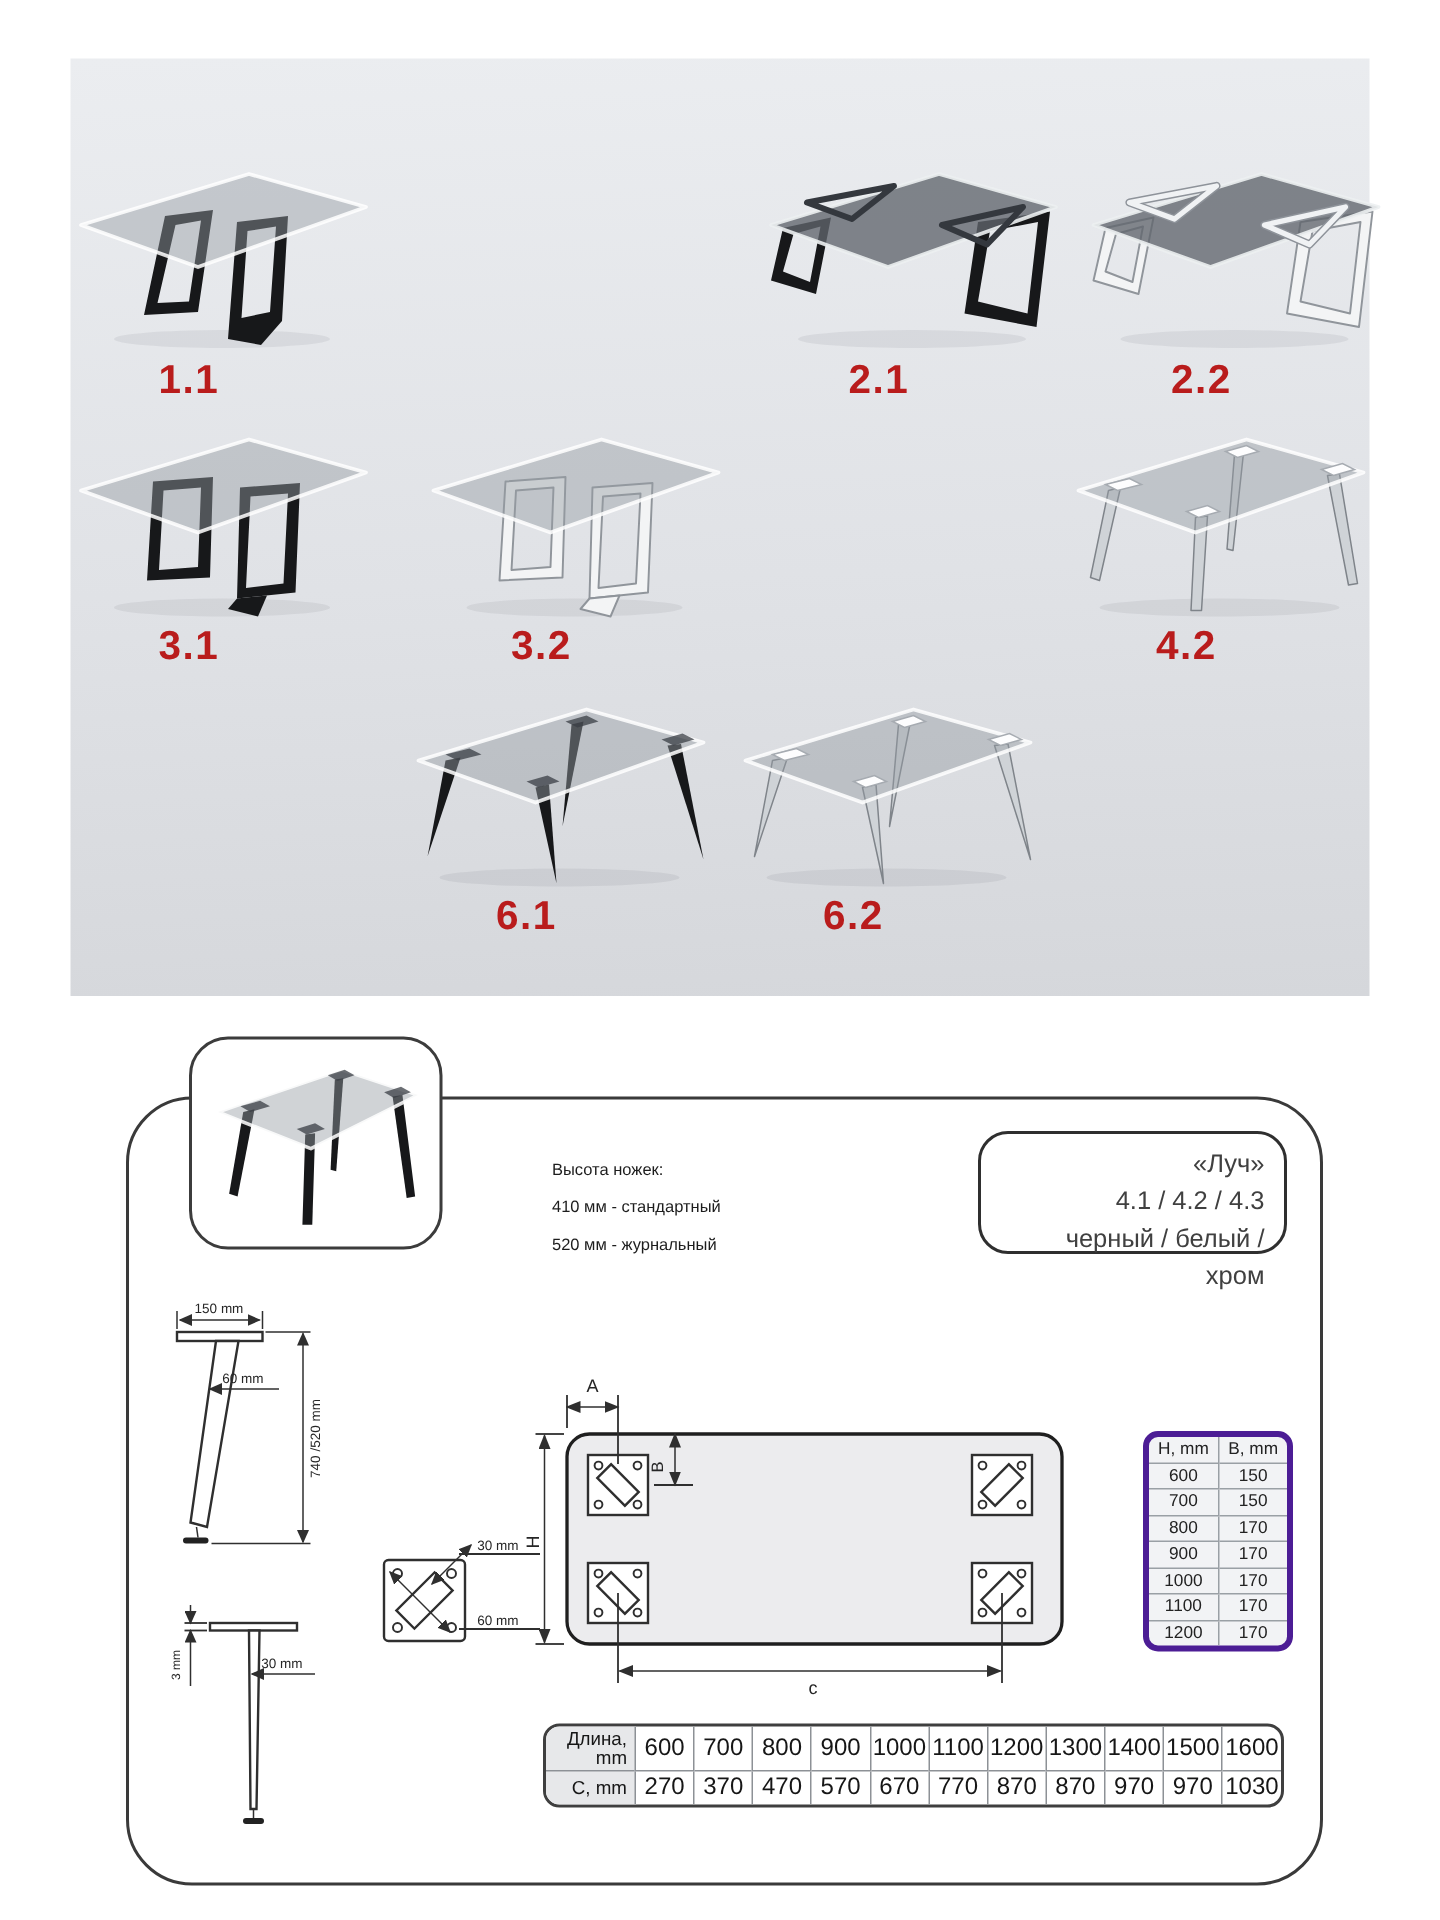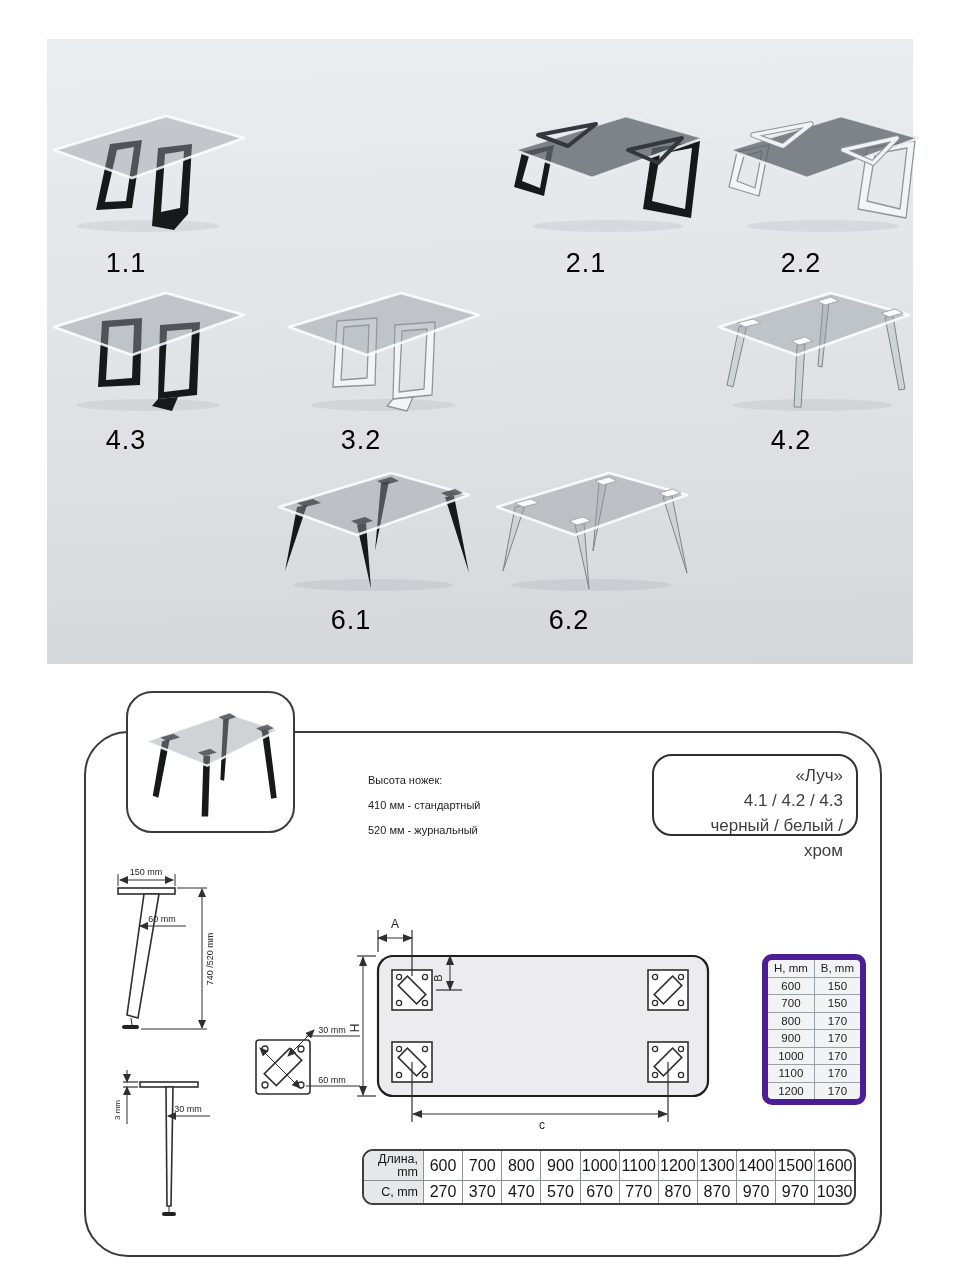--- a/index.html
+++ b/index.html
@@ -3,22 +3,22 @@
 <meta charset="utf-8">
 <style>
   html,body{margin:0;padding:0;background:#fff;}
   .page{position:relative;width:960px;height:1280px;background:#fff;overflow:hidden;
         font-family:"Liberation Sans","DejaVu Sans",sans-serif;color:#1d1d1d;}
   
   .showcase{position:absolute;left:47px;top:39px;width:866px;height:625px;
             background:linear-gradient(178deg,#ebedf0 0%,#e0e2e6 55%,#d5d7db 100%);}
   .product{position:absolute;width:200px;margin:0;display:flex;flex-direction:column;align-items:center;}
   .product svg{width:200px;height:128px;display:block;}
-  .product figcaption{font-size:27px;font-weight:normal;color:#000000;letter-spacing:1px;
-                      margin-top:12px;transform:translateX(-22px);}
+  .product figcaption{font-size:27px;font-weight:bold;color:#b91c1c;letter-spacing:1px;
+                      margin-top:2px;transform:translateX(-22px);}
   .glass{fill:rgba(151,157,165,.45);stroke:rgba(255,255,255,.85);stroke-width:2.5;stroke-linejoin:round;}
   .glassd{fill:rgba(96,101,109,.78);stroke:rgba(236,239,241,.9);stroke-width:2.5;stroke-linejoin:round;}
   .lb{fill:#17181a;}
   .lw{fill:#f3f4f5;stroke:#90959b;stroke-width:1.3;stroke-linejoin:round;}
   .lc{fill:#cfd3d7;stroke:#7f848a;stroke-width:1;stroke-linejoin:round;}
   .pd{fill:rgba(58,62,68,.75);}
   .pw{fill:#fdfdfe;stroke:#a6abb1;stroke-width:1;}
   .shadow{fill:rgba(40,44,50,.07);}
   .trid{fill:none;stroke:#34383e;stroke-width:4;stroke-linejoin:round;}
   .triwu{fill:none;stroke:#8e939a;stroke-width:5.5;stroke-linejoin:round;}
@@ -35,21 +35,21 @@
   svg.tech{position:absolute;overflow:visible;}
   svg.tech line, svg.tech path.dim{stroke:#2f2f2f;stroke-width:1;fill:none;}
   svg.tech .wh{fill:#fff;stroke:#2f2f2f;stroke-width:1.6;}
   svg.tech .thin{stroke-width:1.2;}
   svg.tech text{font-family:"Liberation Sans","DejaVu Sans",sans-serif;fill:#262626;}
   svg.tech .top{fill:#ececee;stroke:#1f1f1f;stroke-width:2.2;}
   svg.tech circle{fill:#fff;stroke:#2f2f2f;stroke-width:1.3;}
   svg.tech .foot{fill:#222;stroke:none;}
   
   .tbl-wrap{position:absolute;overflow:hidden;background:#fff;}
-  .hb-wrap{left:762px;top:954px;width:92px;border:6px solid #4c1d95;border-radius:10px;background:#f2f3f5;}
+  .hb-wrap{left:762px;top:954px;width:92px;border:4px solid #4c1d95;border-radius:10px;background:#f2f3f5;}
   .hb{border-collapse:collapse;width:100%;font-size:11.5px;color:#222;text-align:center;}
   .hb td{height:16.5px;padding:0 2px;}
   .hb tr + tr td{border-top:1px solid #9aa0a5;}
   .hb td + td{border-left:1px solid #9aa0a5;}
   .dim-wrap{left:362px;top:1149px;width:490px;border:2px solid #3f3f3f;border-radius:11px;}
   .dim{border-collapse:collapse;width:100%;font-size:16px;color:#161616;text-align:center;table-layout:fixed;}
   .dim td{height:22px;padding:0;}
   .dim tr:first-child td{height:29px;}
   .dim td.lab{background:#e7e8ea;font-size:12.5px;text-align:right;padding-right:5px;line-height:13px;}
   .dim td + td{border-left:1px solid #8d9196;}
@@ -101,21 +101,21 @@
   </figure>
 
   <figure class="product" style="left:48px;top:285px">
     <svg viewBox="0 0 200 128">
       <ellipse class="shadow" cx="100" cy="120" rx="72" ry="6"></ellipse>
       <path class="lb" fill-rule="evenodd" d="M54 36 L94 33 L92 100 L50 102 Z M61 42 L86 40 L84 93 L58 95 Z"></path>
       <path class="lb" fill-rule="evenodd" d="M112 40 L152 37 L149 110 L110 114 Z M119 46 L144 44 L141 104 L116 107 Z"></path>
       <path class="lb" d="M110 114 L130 112 L124 126 L104 121 Z"></path>
       <path class="glass" d="M6 42 L118 8 L196 30 L84 70 Z"></path>
     </svg>
-    <figcaption>4.3</figcaption>
+    <figcaption>3.1</figcaption>
   </figure>
 
   <figure class="product" style="left:283px;top:285px">
     <svg viewBox="0 0 200 128">
       <ellipse class="shadow" cx="100" cy="120" rx="72" ry="6"></ellipse>
       <path class="lw" fill-rule="evenodd" d="M54 36 L94 33 L92 100 L50 102 Z M61 42 L86 40 L84 93 L58 95 Z"></path>
       <path class="lw" fill-rule="evenodd" d="M112 40 L152 37 L149 110 L110 114 Z M119 46 L144 44 L141 104 L116 107 Z"></path>
       <path class="lw" d="M110 114 L130 112 L124 126 L104 121 Z"></path>
       <path class="glass" d="M6 42 L118 8 L196 30 L84 70 Z"></path>
     </svg>

